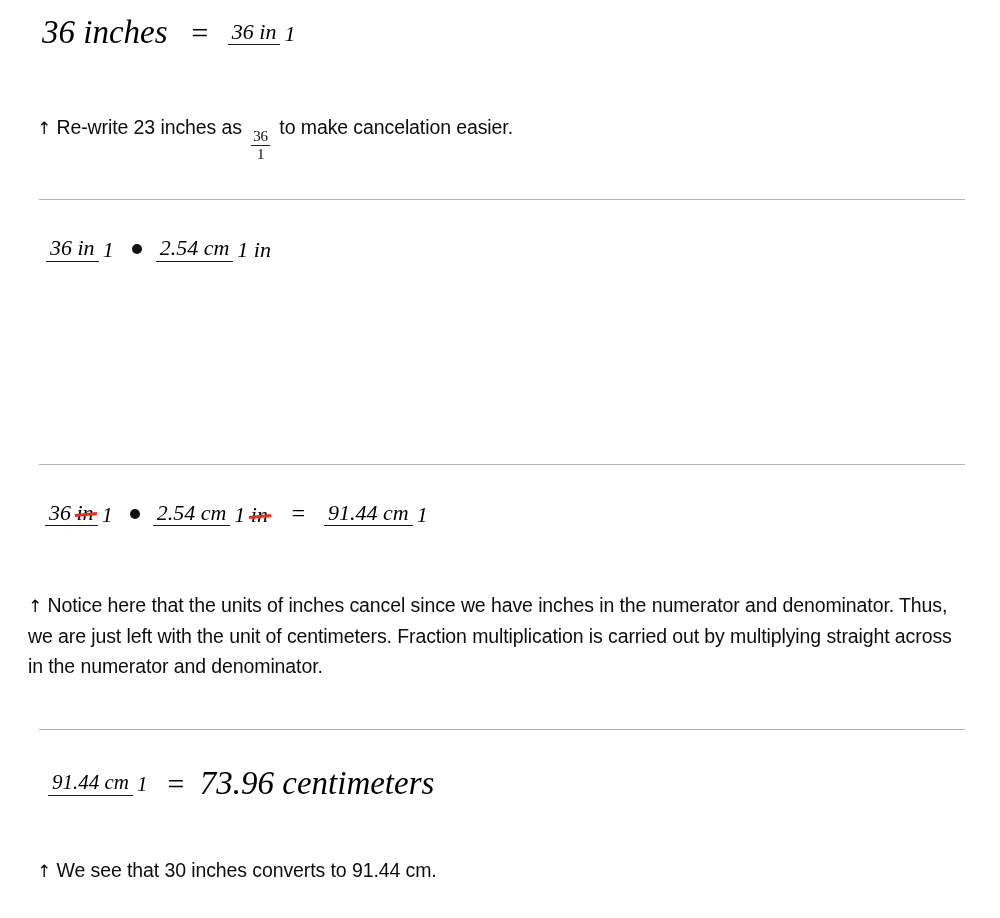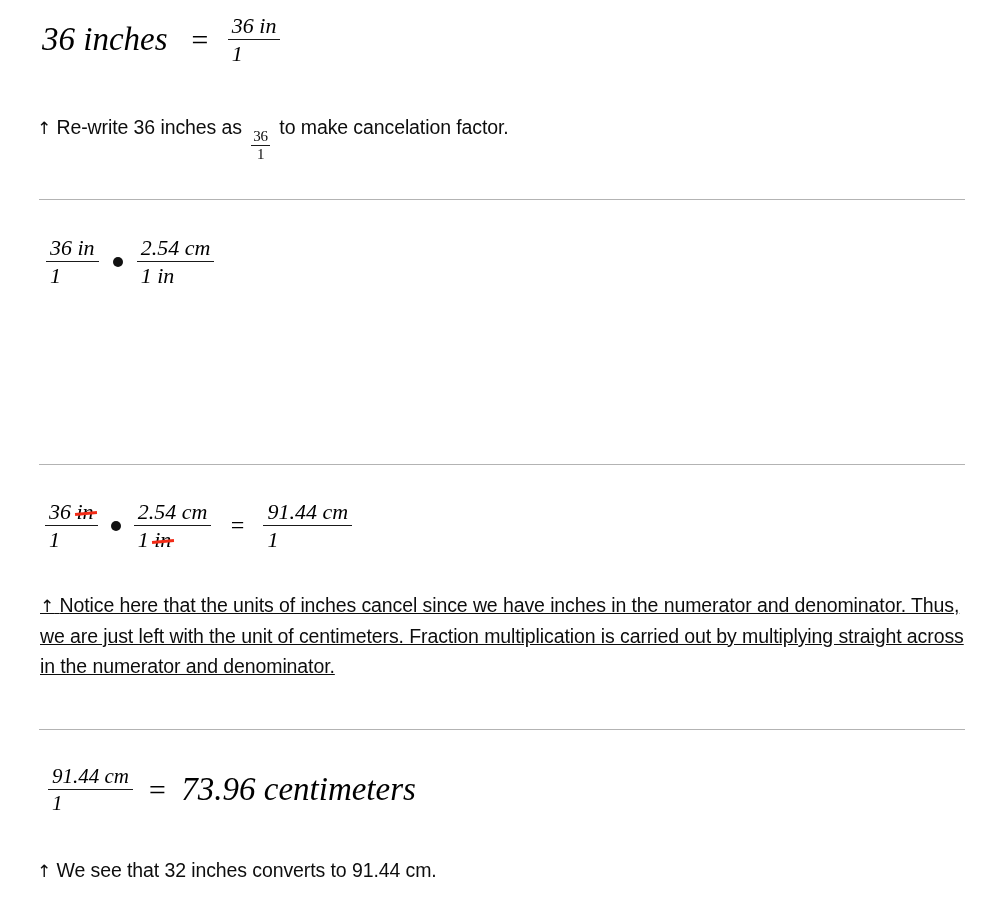--- a/index.html
+++ b/index.html
@@ -34,22 +34,21 @@
     display: flex;
     align-items: center;
     font-family: "Liberation Serif", serif;
     font-style: italic;
     white-space: nowrap;
   }
 
   
   .frac {
     display: inline-flex;
-    flex-direction: column;
-    align-items: flex-start;
+    align-items: flex-end;
     vertical-align: middle;
     line-height: 1.08;
   }
   .frac .num {
     padding: 0 4px 1px 4px;
     border-bottom: 1.6px solid #1a1a1a;
   }
   .frac .den {
     padding: 2px 4px 0 4px;
   }
@@ -139,21 +138,21 @@
   #eq2 .dot  { margin: 0 14px; }
 
   #note2 { top: 325px; left: 36px; width: 935px; }
 
   #div2 { top: 464px; }
 
   #eq3       { top: 500px; left: 45px; font-size: 22px; }
   #eq3 .dot  { margin: 0 13px; }
   #eq3 .op-eq{ margin: 0 18px; font-size: 24px; }
 
-  #note3 { top: 590px; left: 40px; width: 940px; text-decoration: underline; }
+  #note3 { top: 590px; left: 28px; width: 940px; }
 
   #div3 { top: 729px; }
 
   #eq4        { top: 765px; left: 48px; }
   #eq4 .frac  { font-size: 21px; }
   #eq4 .op-eq { margin: 0 14px; font-size: 30px; }
   #eq4 .rhs   { font-size: 33px; }
 
   #note4 { top: 855px; left: 37px; width: 700px; }
 </style>
@@ -166,26 +165,26 @@
     <span class="lhs">36 inches</span>
     <span class="op-eq">=</span>
     <span class="frac">
       <span class="num">36 in</span>
       <span class="den">1</span>
     </span>
   </div>
 
   <div class="step note" id="note1">
     <span class="arrow">↑</span>
-    <span>Re-write 36 inches as</span>
+    <span>Re-write 23 inches as</span>
     <span class="inline-frac">
       <span class="num">36</span>
       <span class="den">1</span>
     </span>
-    <span>to make cancelation factor.</span>
+    <span>to make cancelation easier.</span>
   </div>
 
   <div class="divider" id="div1"></div>
 
   <div class="step eq-row" id="eq2">
     <span class="frac">
       <span class="num">36 in</span>
       <span class="den">1</span>
     </span>
     <span class="dot"></span>
@@ -236,16 +235,16 @@
     <span class="frac">
       <span class="num">91.44 cm</span>
       <span class="den">1</span>
     </span>
     <span class="op-eq">=</span>
     <span class="rhs">73.96 centimeters</span>
   </div>
 
   <div class="step note" id="note4">
     <span class="arrow">↑</span>
-    <span>We see that 32 inches converts to 91.44 cm.</span>
+    <span>We see that 30 inches converts to 91.44 cm.</span>
   </div>
 
 </div>
 
 </body></html>

